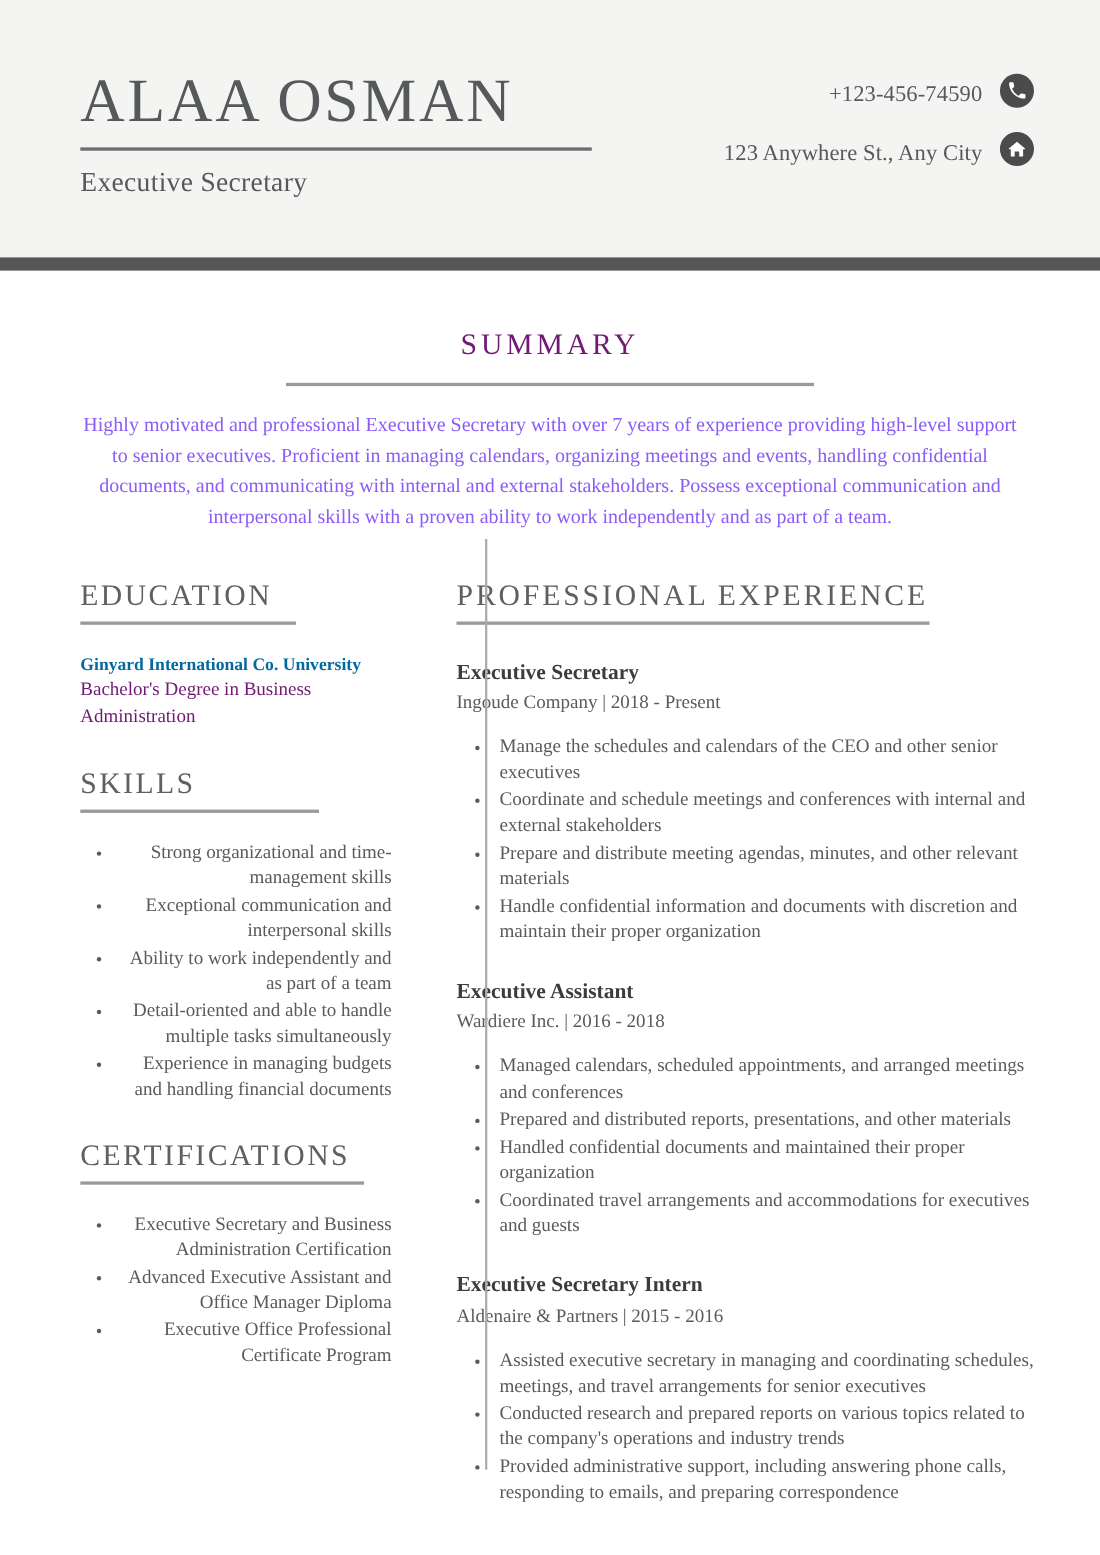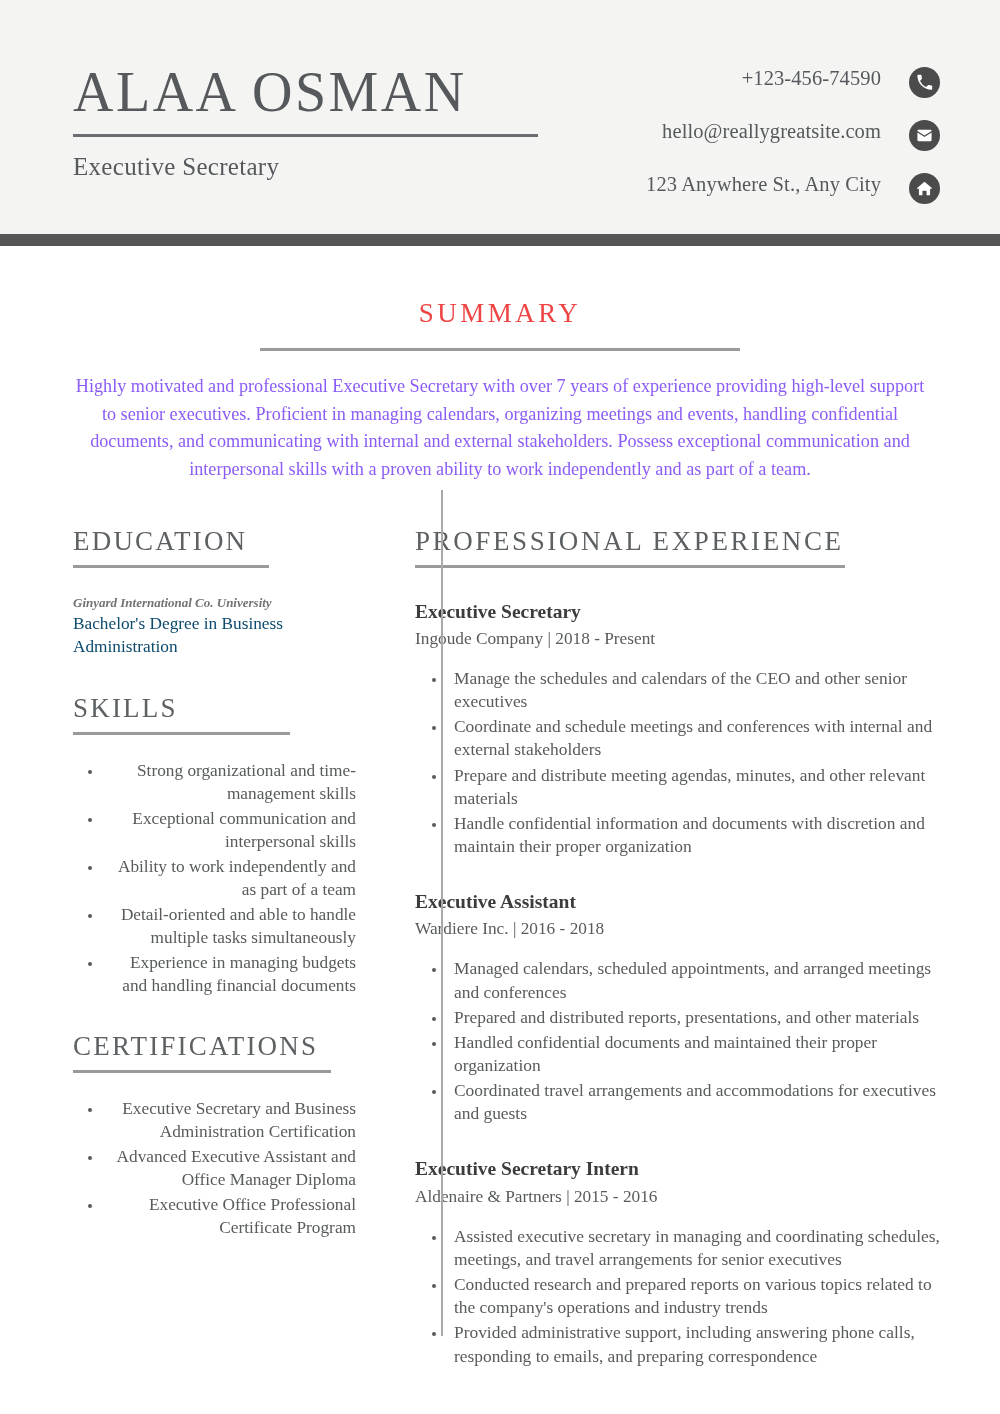--- a/index.html
+++ b/index.html
@@ -63,23 +63,23 @@
     letter-spacing: 0.3px;
   }
 
   .contact-list {
     list-style: none;
     padding-top: 12px;
   }
 
   .contact-row {
     display: flex;
-    align-items: flex-start;
+    align-items: flex-end;
     justify-content: flex-end;
-    gap: 28px;
+    gap: 16px;
     margin-bottom: 22px;
   }
 
   .contact-text {
     font-size: 20.5px;
     color: #55595b;
     letter-spacing: 0.1px;
   }
 
   .contact-icon {
@@ -96,21 +96,21 @@
 
   
   .summary {
     padding: 52px 60px 0 60px;
     text-align: center;
   }
 
   .summary-title {
     font-size: 27px;
     letter-spacing: 3.5px;
-    color: #ef4444;
+    color: #701a75;
     font-weight: 400;
   }
 
   .summary-rule {
     width: 480px;
     height: 3px;
     background: #9a9a9a;
     margin: 19px auto 0 auto;
   }
 
@@ -167,30 +167,29 @@
   .rule-education { width: 196px; }
   .rule-skills { width: 217px; }
   .rule-certifications { width: 258px; }
   .rule-experience { width: 430px; }
 
   
   .edu-entry { margin-top: 27px; }
   .edu-entry:first-of-type { margin-top: 31px; }
 
   .edu-school {
-    font-size: 13px;
+    font-size: 16px;
     font-weight: bold;
-    color: #737373;
+    color: #0369a1;
     line-height: 1.3;
-    font-style: italic;
   }
   .edu-degree,
   .edu-years {
     font-size: 17.3px;
-    color: #0c4a6e;
+    color: #701a75;
     line-height: 1.38;
   }
 
   
   .bullets {
     margin-top: 24px;
     padding-left: 30px;
   }
   .bullets li {
     font-size: 17.3px;
@@ -243,28 +242,20 @@
         <div class="name-rule"></div>
         <div class="job-title">Executive Secretary</div>
       </div>
 
       <ul class="contact-list">
         <li class="contact-row">
           <span class="contact-text">+123-456-74590</span>
           <span class="contact-icon">
             <svg width="17" height="17" viewBox="0 0 24 24" fill="#ffffff">
               <path d="M6.6 10.8c1.7 3.4 4.2 5.9 7.6 7.6l2.5-2.5c.3-.3.8-.4 1.2-.3 1.2.4 2.5.6 3.9.6.6 0 1.1.5 1.1 1.1V21c0 .6-.5 1.1-1.1 1.1C10.9 22.1 1.9 13.1 1.9 2.1 1.9 1.5 2.4 1 3 1h3.7c.6 0 1.1.5 1.1 1.1 0 1.3.2 2.6.6 3.9.1.4 0 .9-.3 1.2l-2.5 2.6z"></path>
-            </svg>
-          </span>
-        </li>
-        <li class="contact-row">
-          <span class="contact-text">hello@reallygreatsite.com</span>
-          <span class="contact-icon">
-            <svg width="17" height="17" viewBox="0 0 24 24" fill="#ffffff">
-              <path d="M2 5.5C2 4.7 2.7 4 3.5 4h17c.8 0 1.5.7 1.5 1.5v.3l-10 6.2-10-6.2v-.3zM2 7.9v10.6c0 .8.7 1.5 1.5 1.5h17c.8 0 1.5-.7 1.5-1.5V7.9l-9.5 5.9c-.3.2-.7.2-1 0L2 7.9z"></path>
             </svg>
           </span>
         </li>
         <li class="contact-row">
           <span class="contact-text">123 Anywhere St., Any City</span>
           <span class="contact-icon">
             <svg width="17" height="17" viewBox="0 0 24 24" fill="#ffffff">
               <path d="M12 2.6 1.6 11.2c-.4.3-.1 1 .4 1h2.1v8.6c0 .4.3.7.7.7h4.3v-5.8c0-.4.3-.7.7-.7h4.4c.4 0 .7.3.7.7v5.8h4.3c.4 0 .7-.3.7-.7v-8.6H22c.5 0 .8-.7.4-1L12 2.6z"></path>
             </svg>
           </span>

